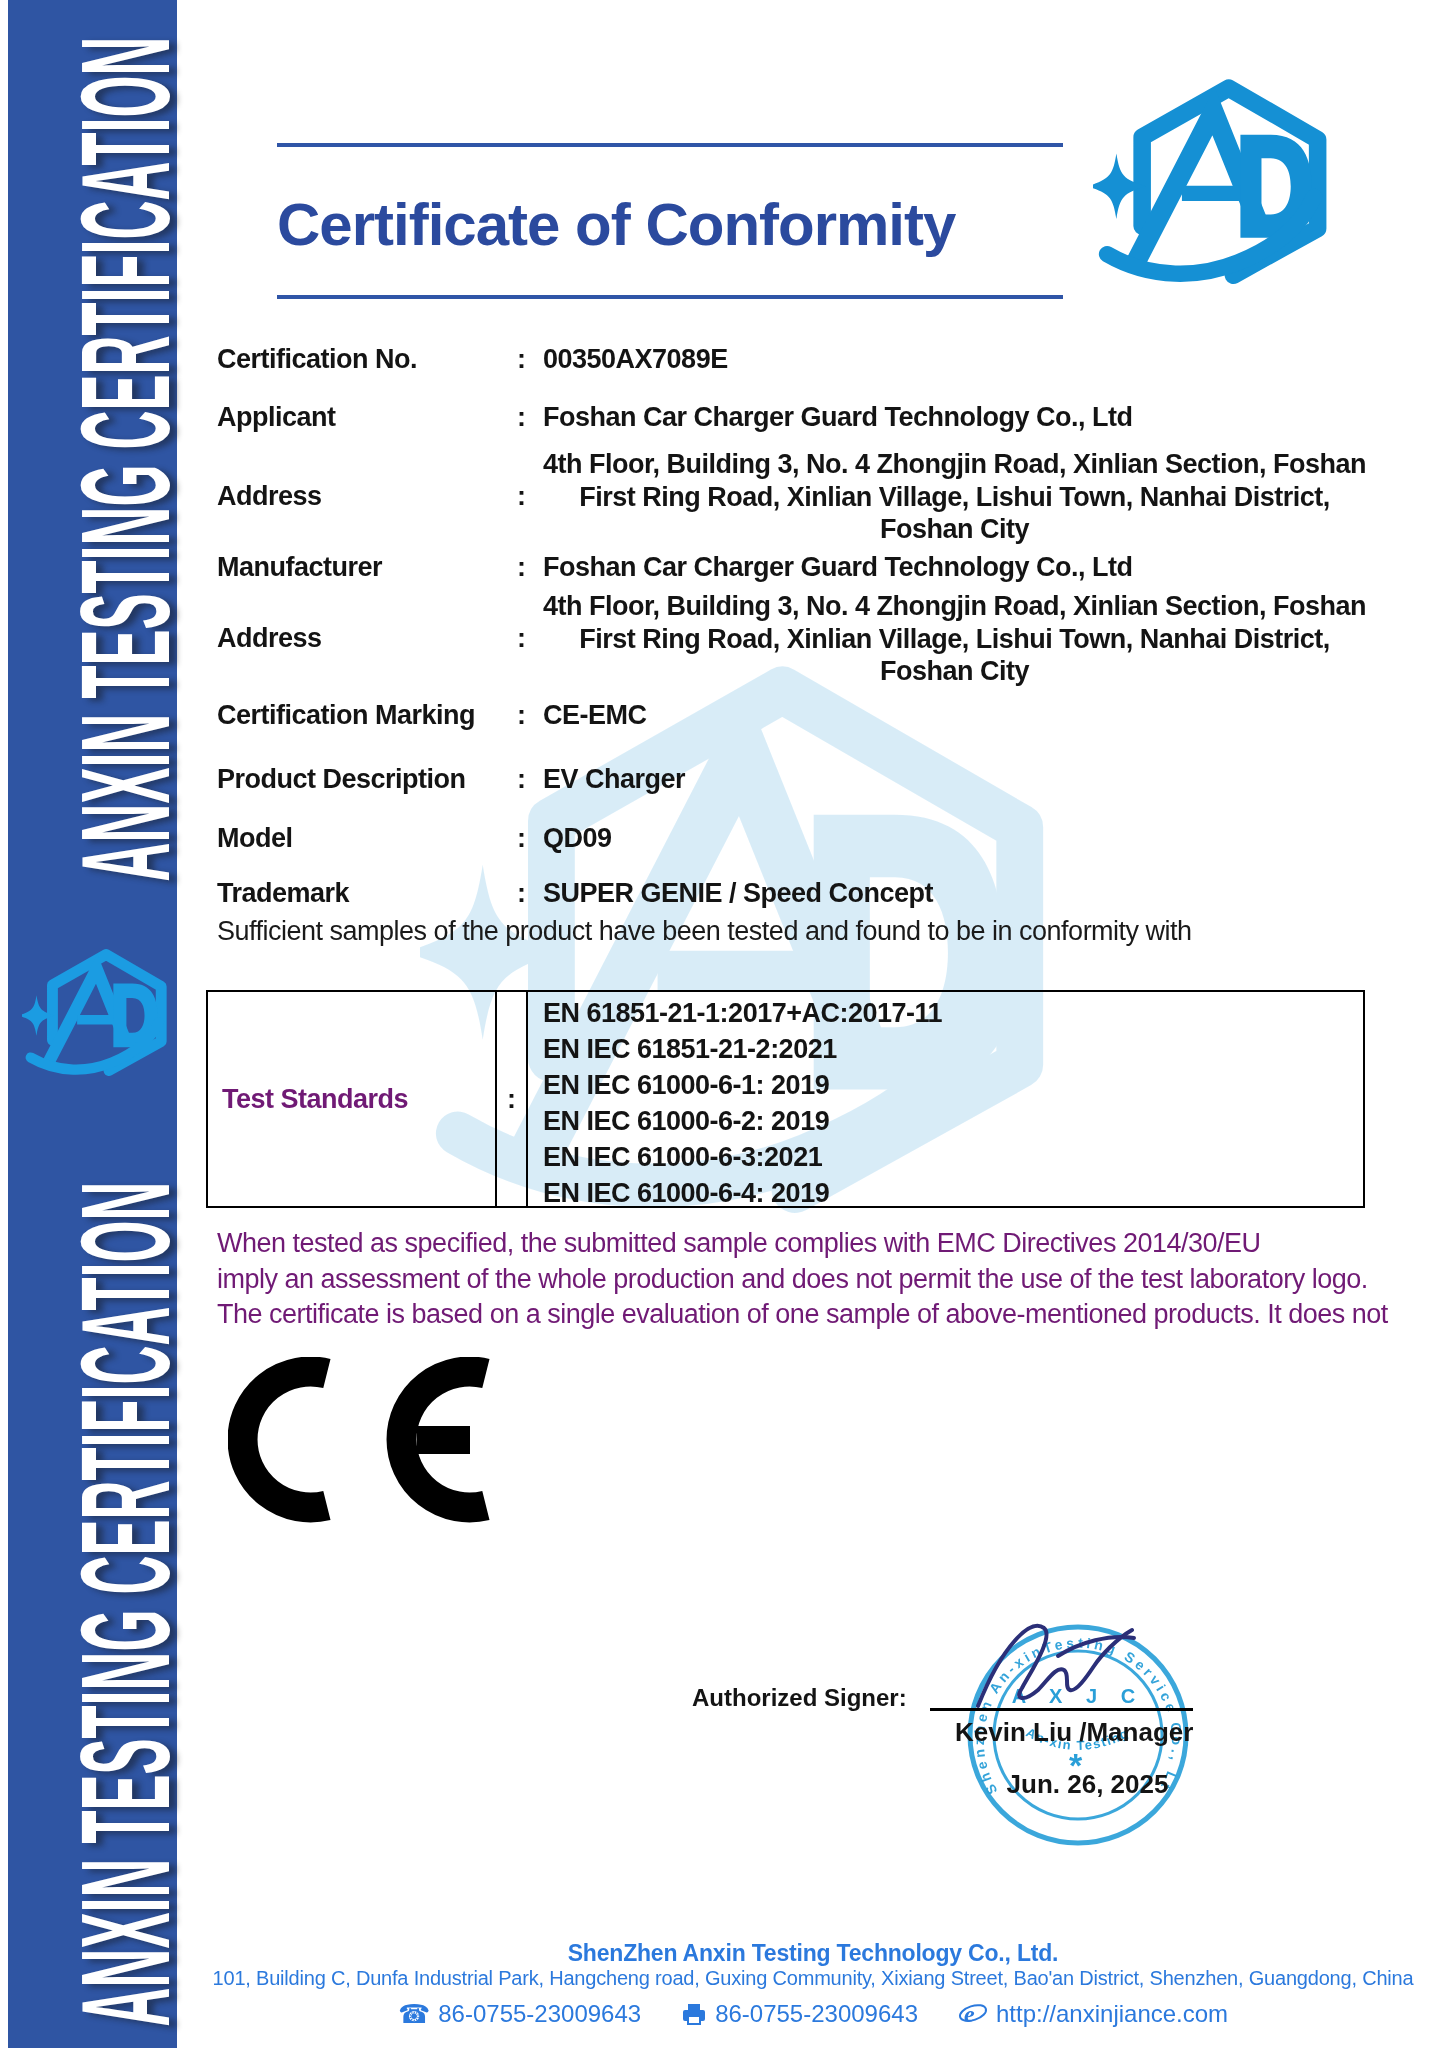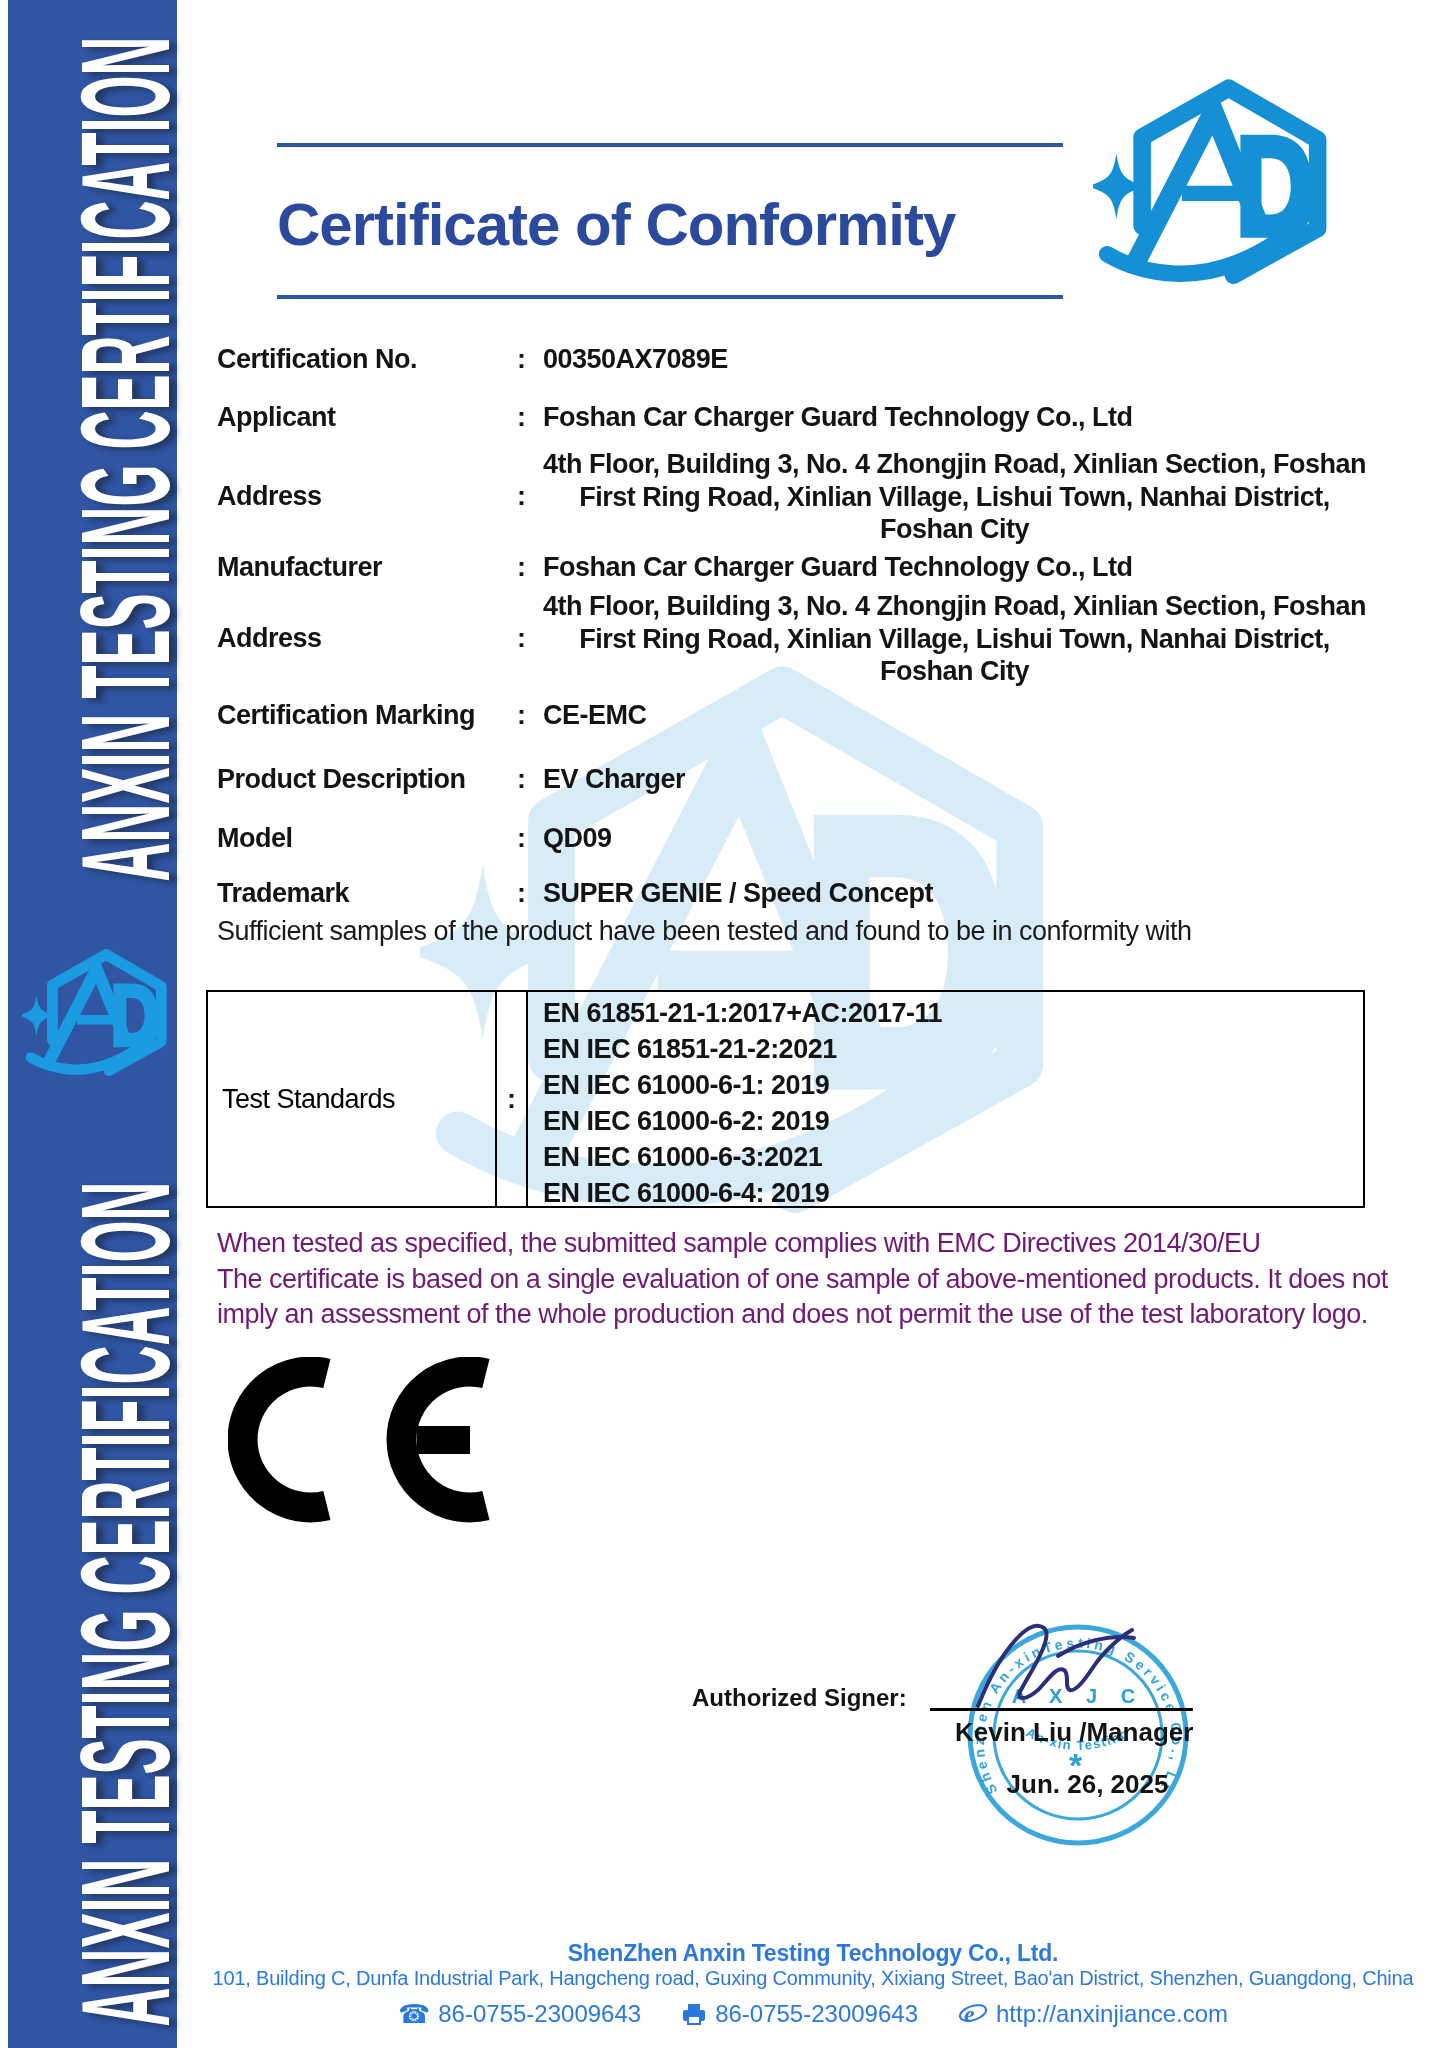--- a/index.html
+++ b/index.html
@@ -43,21 +43,21 @@
   .fvalue .vline{line-height:32.5px;white-space:nowrap;}
 
   .para{left:217px;width:1180px;font-size:27px;color:#1a1a1a;letter-spacing:-0.5px;white-space:nowrap;z-index:2;}
 
   
   .std-table{
     left:206px;top:990px;width:1159px;height:218px;border:2px solid #000;
     display:flex;z-index:2;background:transparent;box-sizing:border-box;
   }
   .std-label-cell{flex:0 0 289px;border-right:2px solid #000;display:flex;align-items:center;padding-left:14px;box-sizing:border-box;
-    font-size:27px;font-weight:normal;color:#000000;letter-spacing:-0.5px;}
+    font-size:27px;font-weight:bold;color:#701a75;letter-spacing:-0.5px;}
   .std-colon-cell{flex:0 0 31px;border-right:2px solid #000;display:flex;align-items:center;justify-content:center;
     font-size:27px;font-weight:bold;color:#141414;box-sizing:border-box;}
   .std-list-cell{flex:1;padding-left:15px;padding-top:3px;box-sizing:border-box;}
   .std-list-cell div{line-height:36px;font-size:27px;font-weight:bold;color:#141414;letter-spacing:-0.5px;white-space:nowrap;}
 
   .statements{left:217px;top:1226px;width:1180px;z-index:2;}
   .statements div{line-height:35.5px;font-size:27px;color:#701a75;letter-spacing:-0.5px;white-space:nowrap;}
 
   
   .ce-mark{left:228px;top:1357px;width:262px;height:166px;z-index:2;}
@@ -193,22 +193,22 @@
       <div>EN IEC 61851-21-2:2021</div>
       <div>EN IEC 61000-6-1: 2019</div>
       <div>EN IEC 61000-6-2: 2019</div>
       <div>EN IEC 61000-6-3:2021</div>
       <div>EN IEC 61000-6-4: 2019</div>
     </div>
   </div>
 
   <div class="abs statements">
     <div>When tested as specified, the submitted sample complies with EMC Directives 2014/30/EU</div>
+    <div>imply an assessment of the whole production and does not permit the use of the test laboratory logo.</div>
     <div>The certificate is based on a single evaluation of one sample of above-mentioned products. It does not</div>
-    <div>imply an assessment of the whole production and does not permit the use of the test laboratory logo.</div>
   </div>
 
   <svg class="abs ce-mark" viewBox="0 0 262 166">
     <path d="M 98.9 16.5 A 68 68 0 1 0 98.9 148.5" fill="none" stroke="#000" stroke-width="30"></path>
     <path d="M 257.9 16.5 A 68 68 0 1 0 257.9 148.5" fill="none" stroke="#000" stroke-width="30"></path>
     <rect x="189" y="69" width="53" height="28" fill="#000"></rect>
   </svg>
 
   <div class="abs signer-label">Authorized Signer:</div>
   <div class="abs sign-line"></div>

